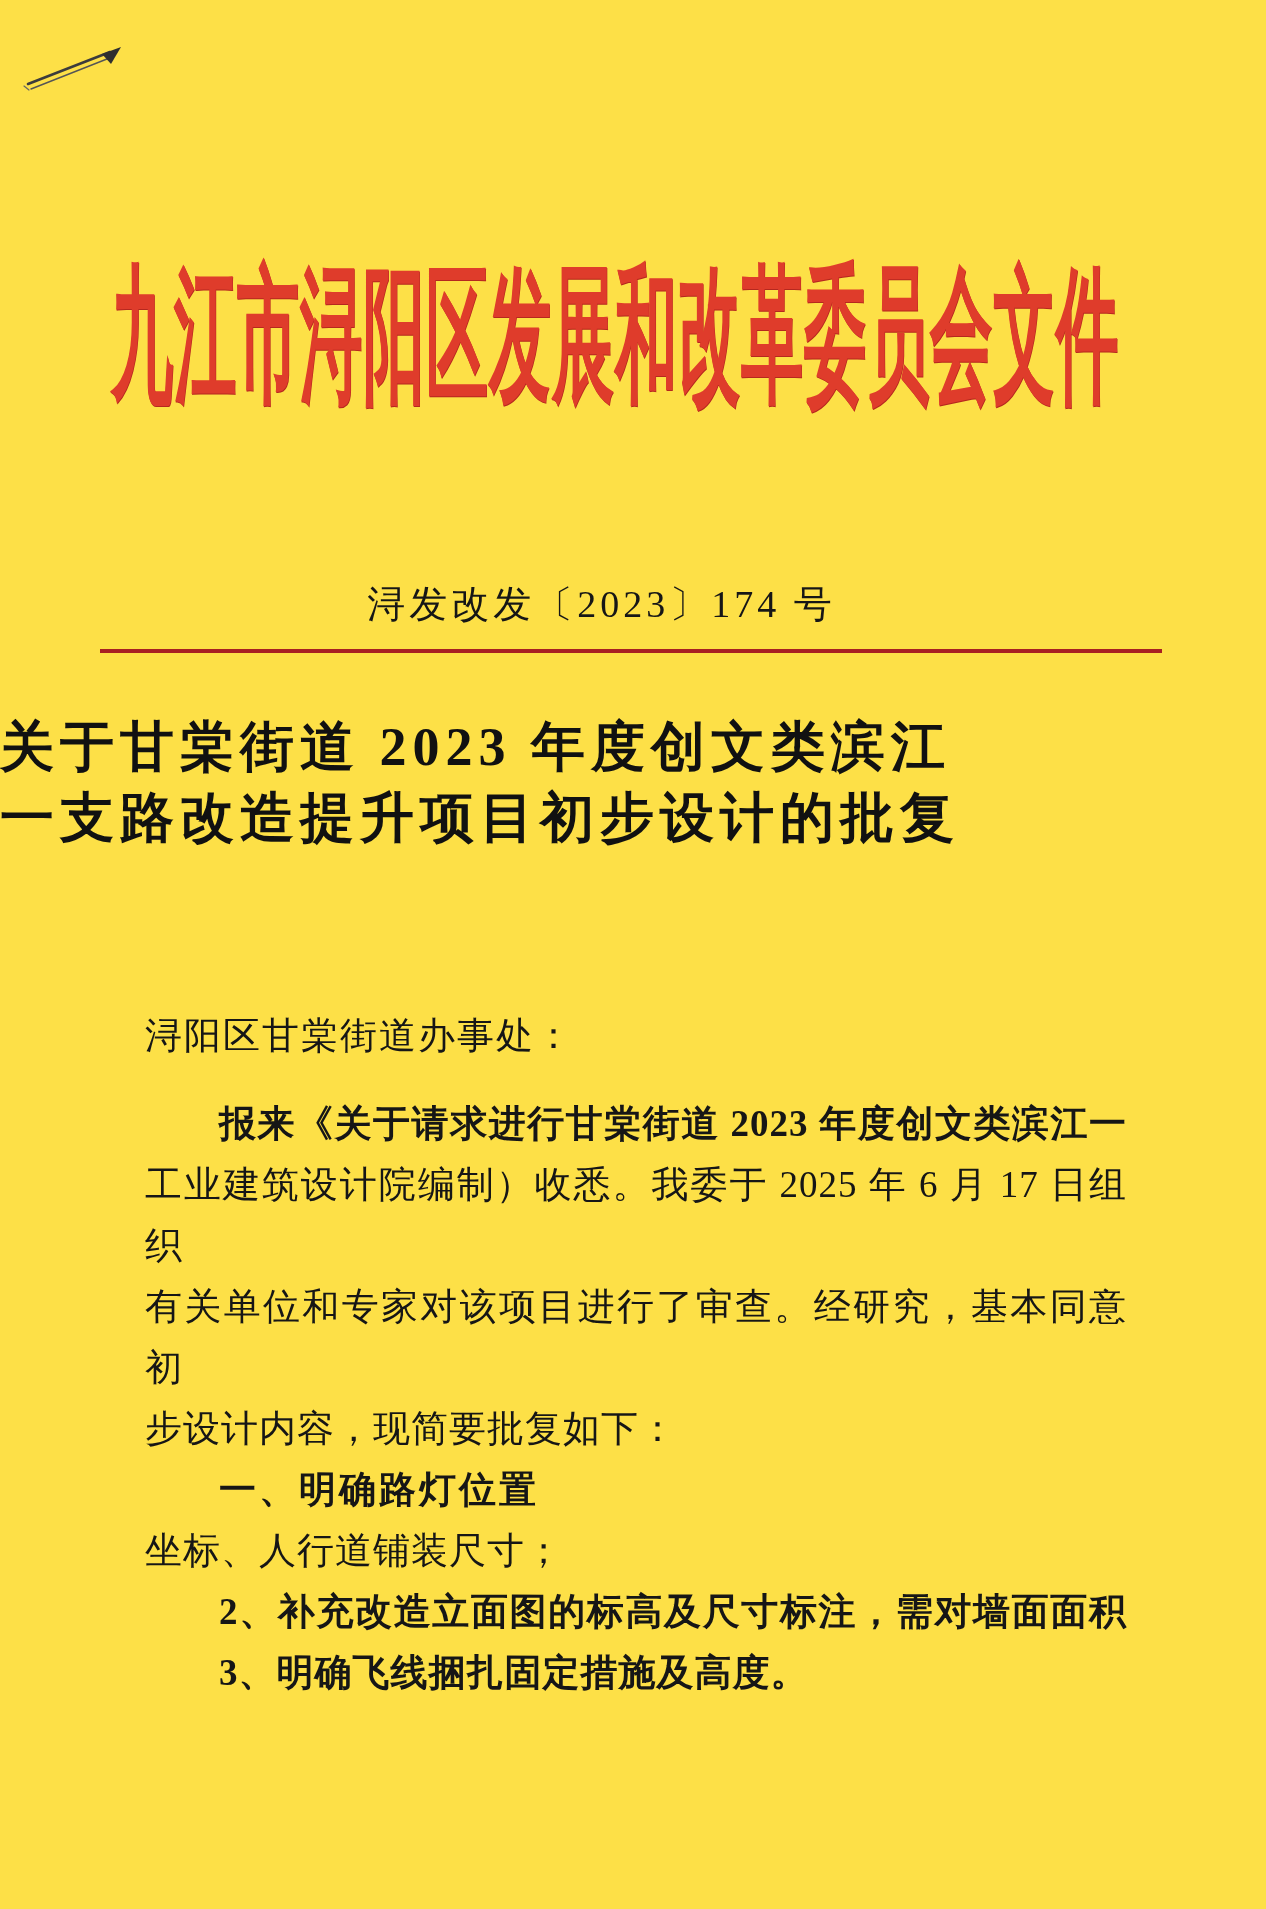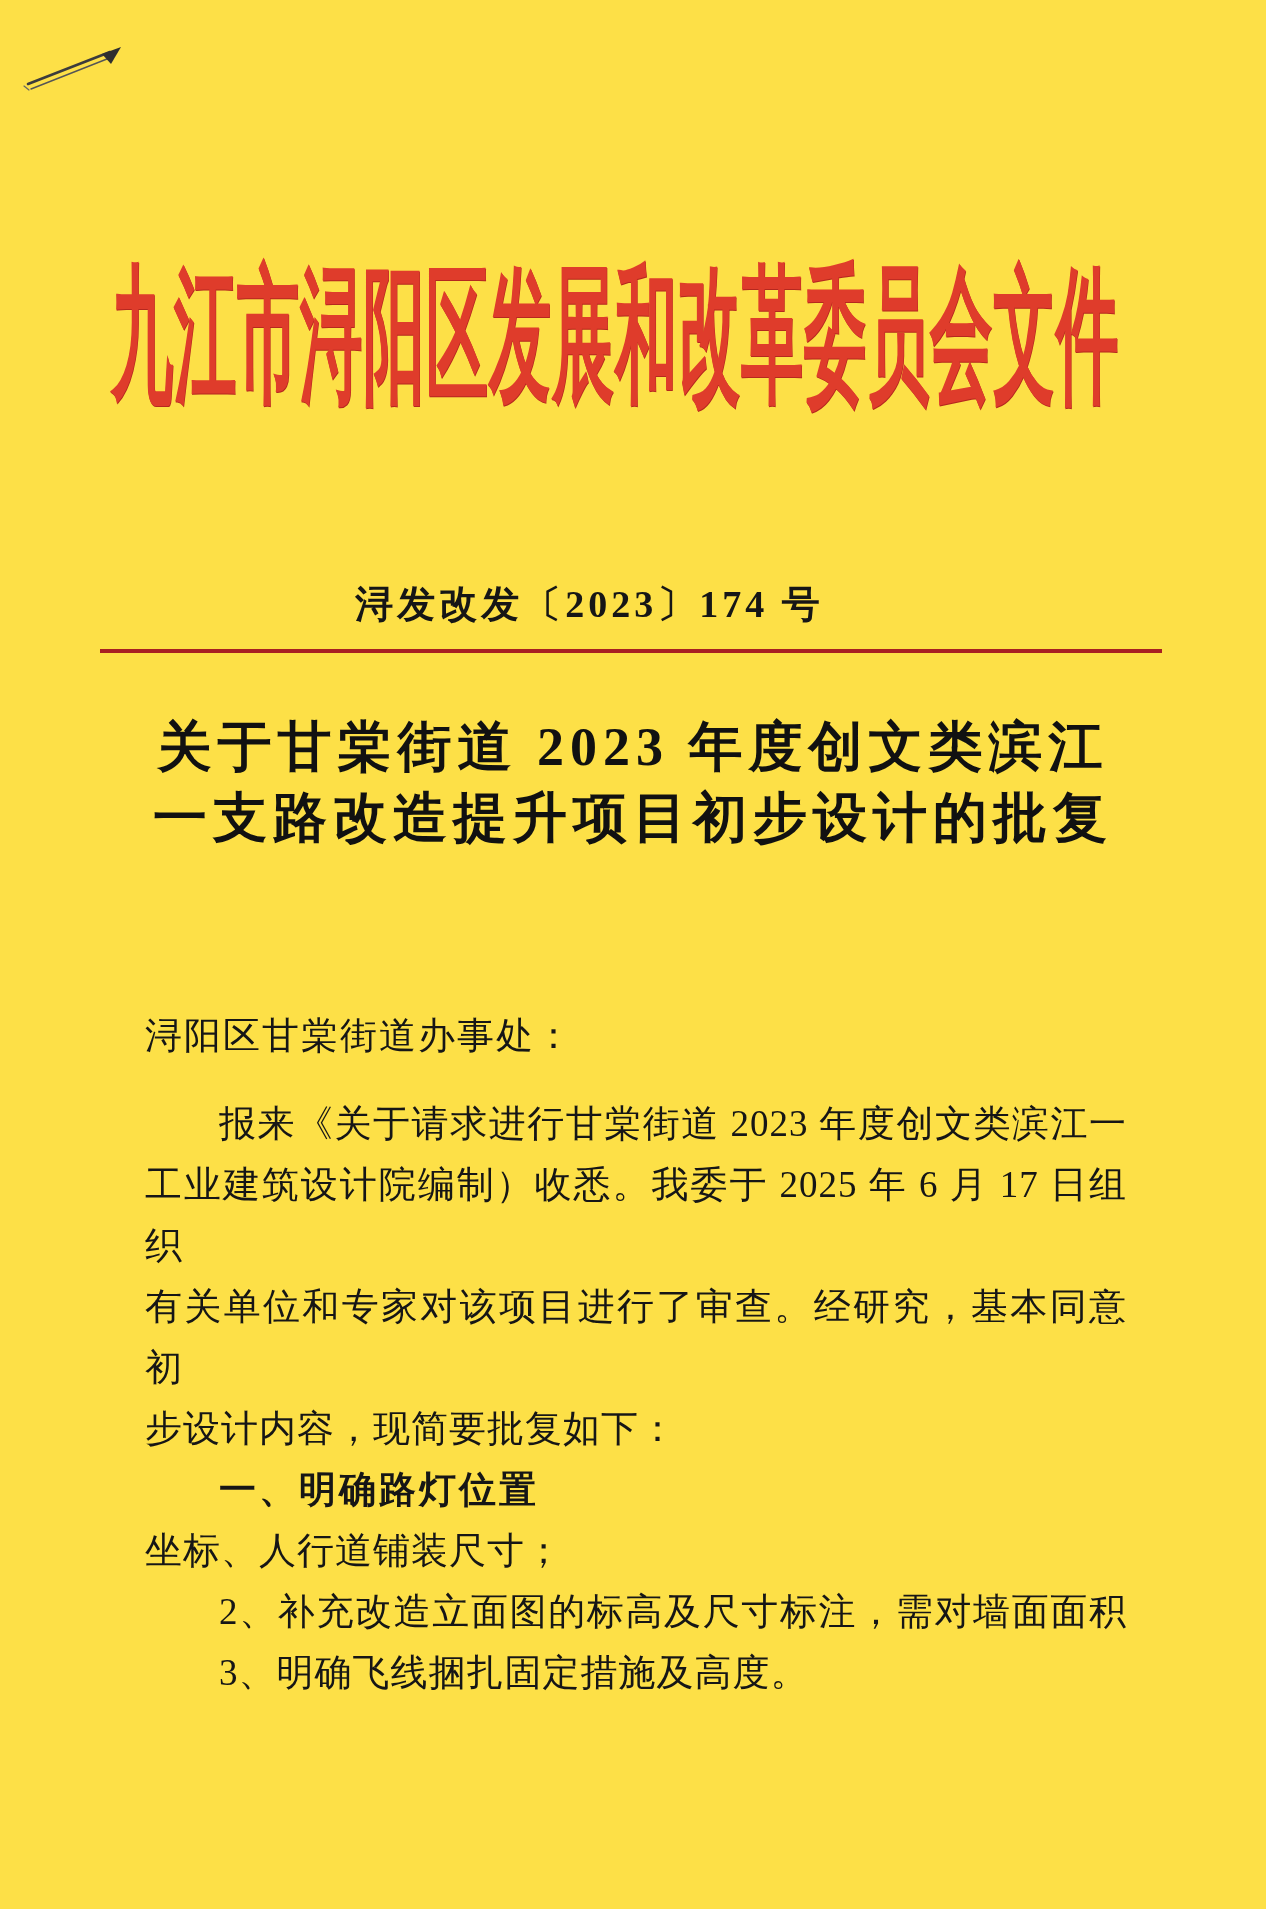--- a/index.html
+++ b/index.html
@@ -41,47 +41,45 @@
     transform: scaleX(0.42);
     transform-origin: left center;
     color: #df3c2b;
     text-shadow: 1px 1px 0 #b5281e;
   }
 
   
   .doc-number {
     position: absolute;
     top: 580px;
-    left: 4px;
+    left: 16px;
     width: 1171px;
     text-align: center;
     font-size: 38px;
     line-height: 48px;
     letter-spacing: 4px;
     color: #161616;
-    font-weight: bold;
   }
 
   
   .red-rule {
     position: absolute;
     top: 649px;
     left: 100px;
     width: 1062px;
     height: 4px;
     background: #a82022;
   }
 
   
   .doc-title {
     position: absolute;
     top: 712px;
     left: 0;
     width: 1266px;
-    text-align: center;
     font-size: 54px;
     line-height: 71px;
     font-weight: 700;
     letter-spacing: 6px;
     color: #111;
   }
 
   
   .doc-body {
     position: absolute;
@@ -92,21 +90,21 @@
     line-height: 61px;
     color: #161616;
   }
   .salutation {
     margin-bottom: 27px;
     letter-spacing: 2px;
   }
   .bline {
     letter-spacing: 1px;
   }
-  .bline.indent { padding-left: 74px; }
+  .bline.indent { padding-left: 74px; font-weight: bold; }
   .bline.fill {
     text-align: justify;
     text-align-last: justify;
   }
   .section-heading {
     padding-left: 74px;
     font-weight: 900;
     letter-spacing: 3px;
   }
 </style>

